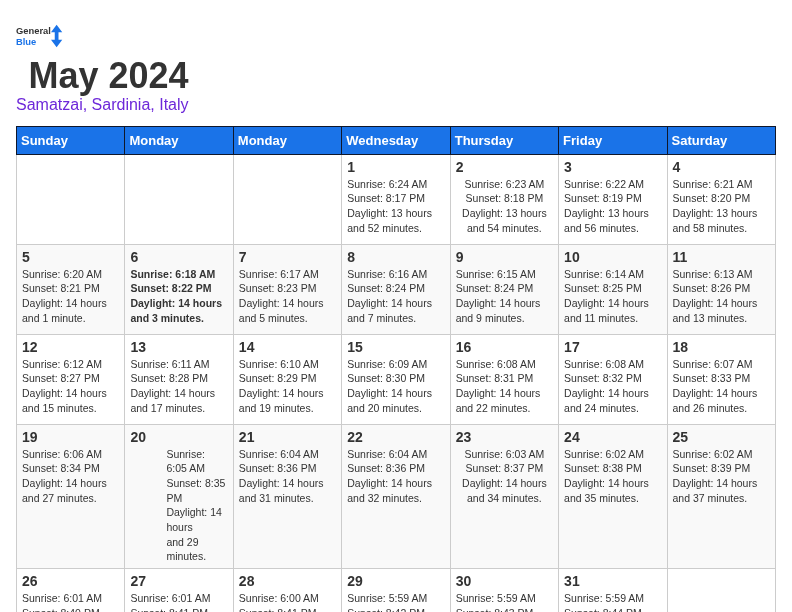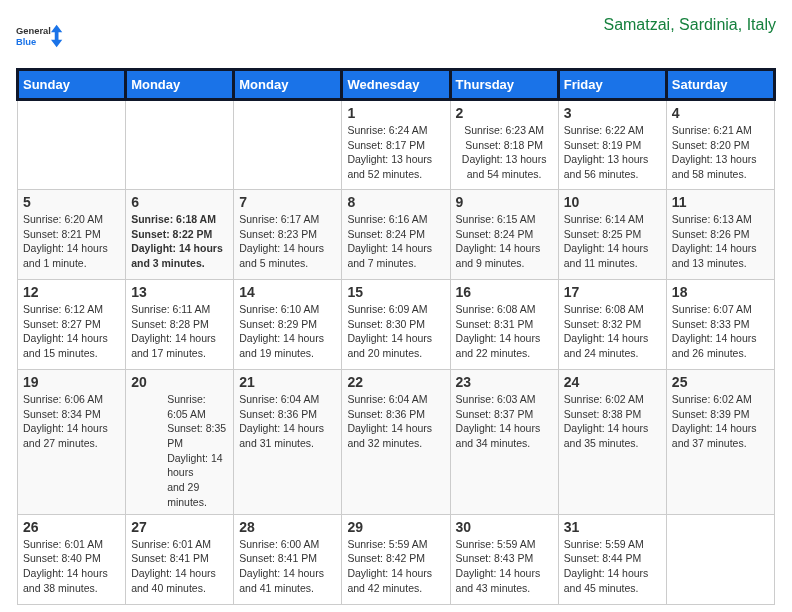--- a/index.html
+++ b/index.html
@@ -8,53 +8,54 @@
       background: #fff;
       width: 792px;
       min-height: 612px;
       padding: 16px;
     }
     .header-area {
       display: flex;
       justify-content: space-between;
       align-items: flex-start;
       margin-bottom: 12px;
+      flex-direction: column;
     }
     .logo {
       display: flex;
       align-items: center;
       gap: 4px;
     }
     .title-area {
       text-align: right;
     }
     .calendar-title {
       font-size: 36px;
       font-weight: bold;
       color: #333;
       line-height: 1.1;
     }
     .calendar-subtitle {
       font-size: 16px;
-      color: #15803d;
+      color: #6d28d9;
       text-align: center;
     }
     table {
       width: 100%;
       border-collapse: collapse;
       table-layout: fixed;
     }
     thead th {
       background-color: #1a73e8;
       color: white;
       padding: 6px 4px;
       font-size: 13px;
       font-weight: bold;
       text-align: left;
-      border: 3px solid #0f172a;
+      border: 1px solid #0f172a;
     }
     tbody td {
       border: 1px solid #ccc;
       vertical-align: top;
       padding: 4px 5px;
       height: 90px;
       background: #fff;
     }
     tbody tr:nth-child(even) td {
       background: #f9f9f9;
@@ -80,20 +81,21 @@
 
 <div class="header-area">
   <div class="logo">
   <svg width="50" height="40" viewBox="0 0 80 40" xmlns="http://www.w3.org/2000/svg">
     <text x="0" y="17" font-size="15" font-weight="bold" fill="#333" font-family="Arial">General</text>
     <text x="0" y="34" font-size="15" font-weight="bold" fill="#1a73e8" font-family="Arial">Blue</text>
     <polygon points="65,2 74,14 68,14 68,26 74,26 65,38 56,26 62,26 62,14 56,14" fill="#1a73e8"></polygon>
   </svg>
 </div>
   <div class="title-area">
+    <div class="calendar-title">May 2024</div>
     <div class="calendar-subtitle">Samatzai, Sardinia, Italy</div>
   </div>
 </div>
 
 <table>
   <thead>
     <tr>
       <th>Sunday</th>
       <th>Monday</th>
       <th>Monday</th>
@@ -263,21 +265,21 @@
         </td>
         <td>
           <span class="day-number">22</span>
           <div class="day-info" style="white-space: pre-line;">Sunrise: 6:04 AM
 Sunset: 8:36 PM
 Daylight: 14 hours
 and 32 minutes.</div>
         </td>
         <td>
           <span class="day-number">23</span>
-          <div class="day-info" style="white-space: pre-line;">Sunrise: 6:03 AM
+          <div class="day-info" style="white-space: pre-line; text-align: center;">Sunrise: 6:03 AM
 Sunset: 8:37 PM
 Daylight: 14 hours
 and 34 minutes.</div>
         </td>
         <td>
           <span class="day-number">24</span>
           <div class="day-info" style="white-space: pre-line;">Sunrise: 6:02 AM
 Sunset: 8:38 PM
 Daylight: 14 hours
 and 35 minutes.</div>

